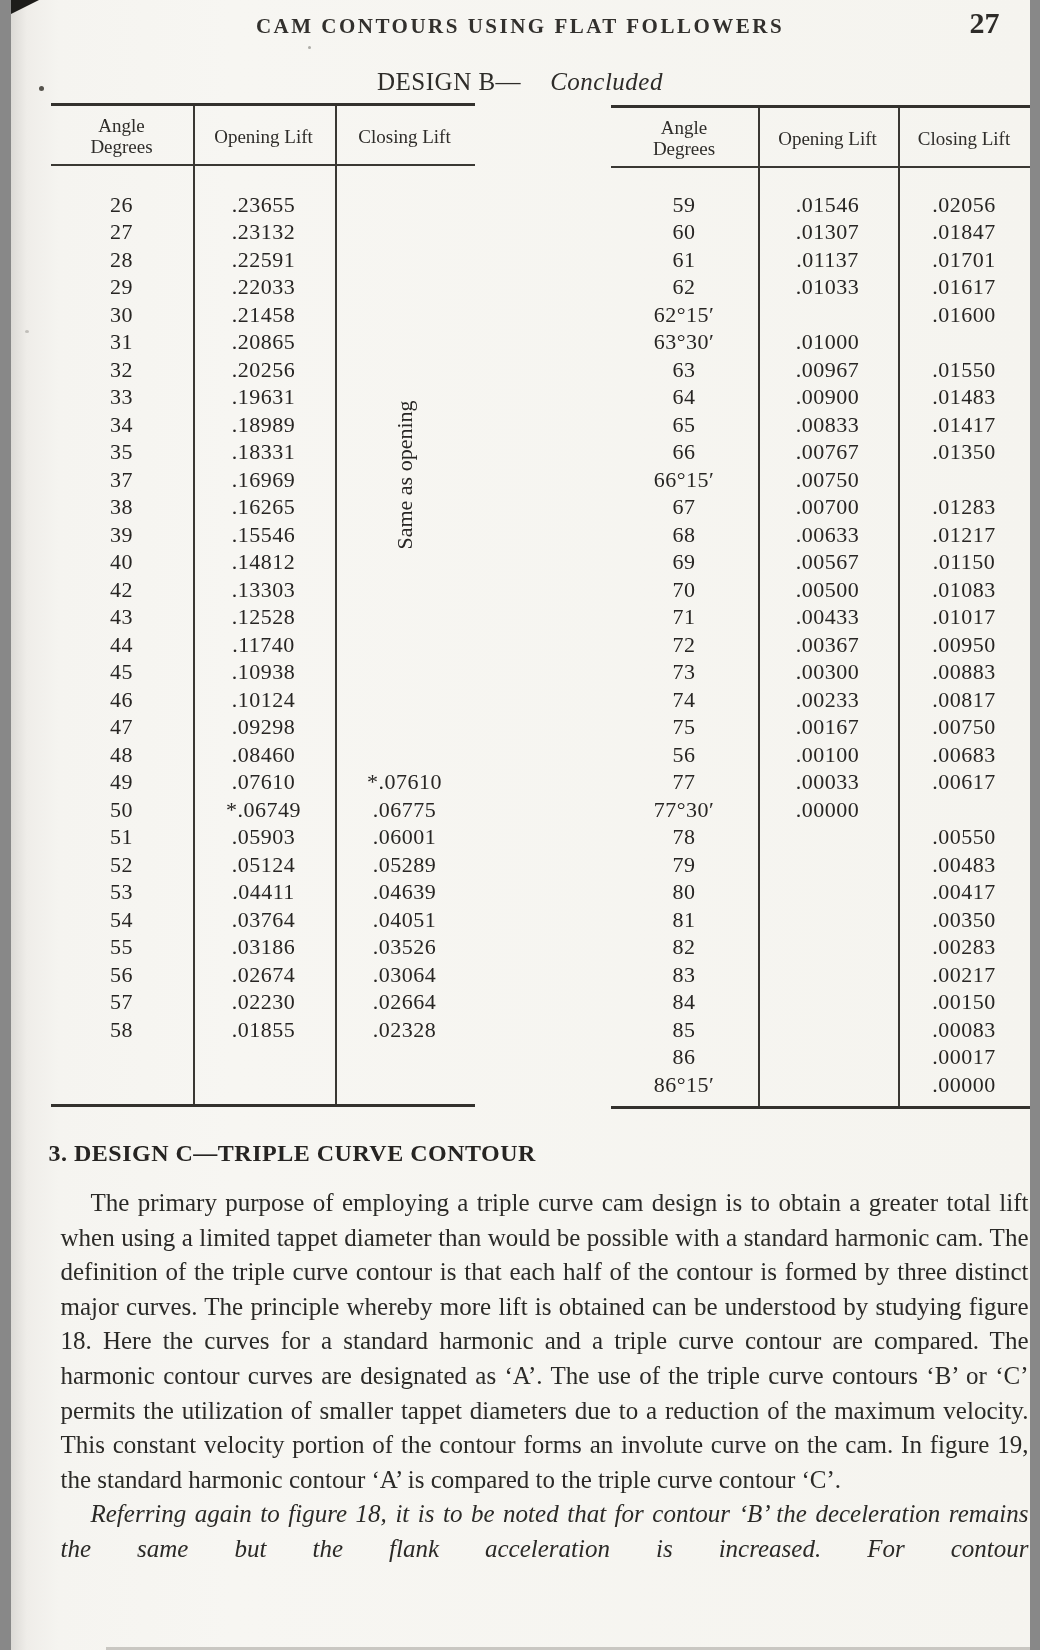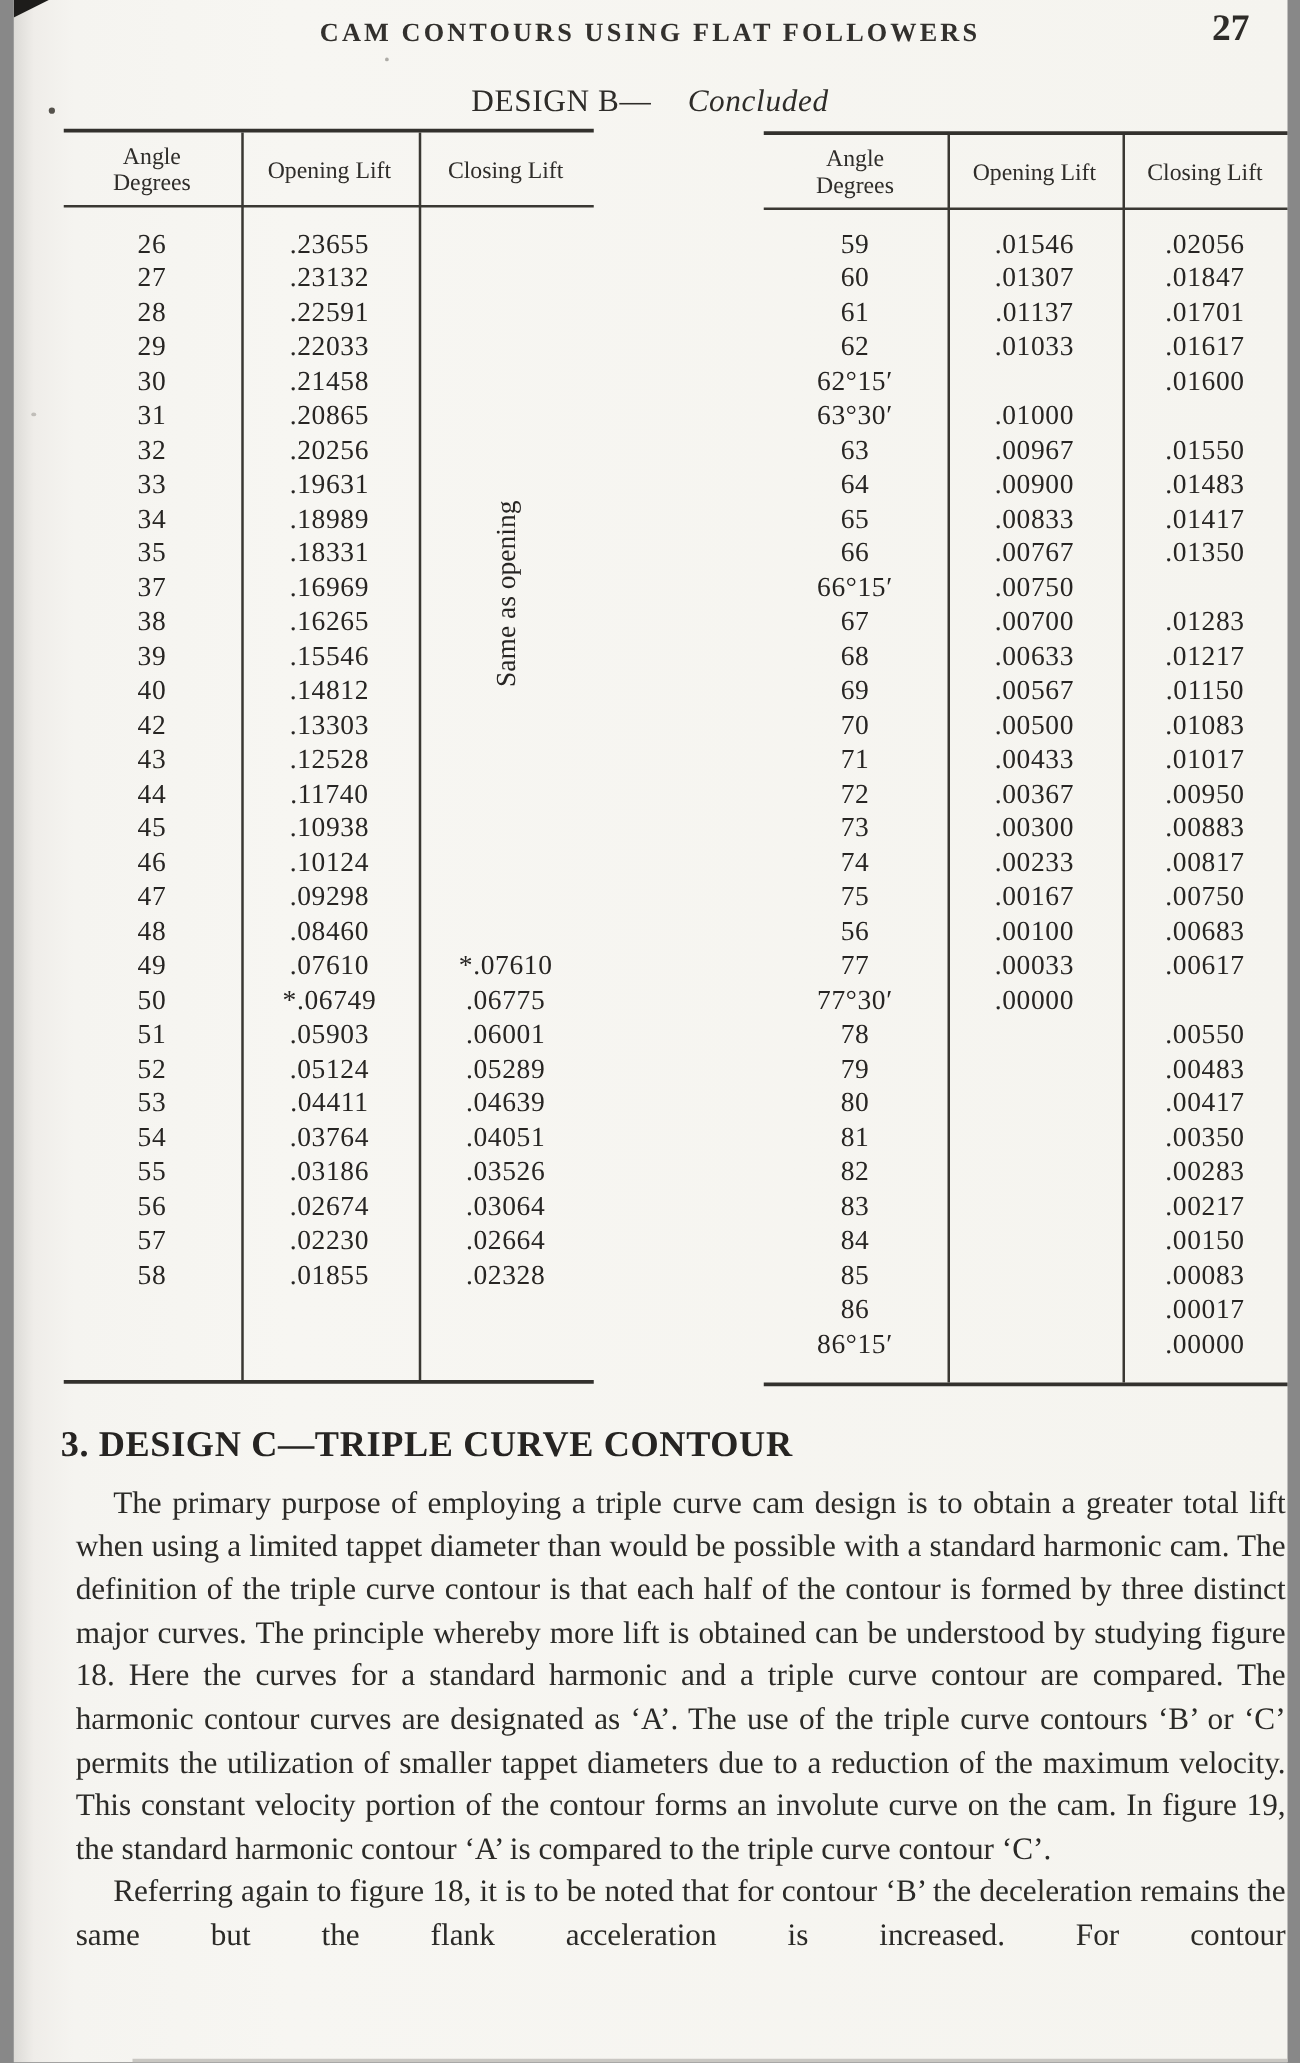--- a/index.html
+++ b/index.html
@@ -36,41 +36,41 @@
   .rule.top{top:0;height:3px;}
   .rule.sub{top:61px;height:2px;background:#3a3833;}
   .rule.bottom{top:1001px;height:3px;}
   .vdiv{position:absolute;top:3px;width:2px;height:998px;background:#3a3833;}
   .left .d1{left:142px;}  .left .d2{left:284px;}
   .right .d1{left:147px;} .right .d2{left:287px;}
 
   .thead{position:absolute;top:6px;left:0;right:0;height:54px;display:flex;}
   .hcell{display:flex;flex-direction:column;justify-content:center;align-items:center;
     font-size:19px;line-height:21px;color:#2f2d2a;box-sizing:border-box;}
-  .rows{position:absolute;left:0;right:0;}
+  .rows{position:absolute;left:0;right:0;margin-top:10px;}
   .left .rows{top:78px;}
   .right .rows{top:76px;}
   .trow{display:flex;height:27.5px;align-items:center;}
   .tcell{text-align:center;font-size:22px;letter-spacing:.5px;box-sizing:border-box;color:#272523;}
   .left .hcell:nth-child(1),.left .tcell:nth-child(1){width:142px;}
   .left .hcell:nth-child(2),.left .tcell:nth-child(2){width:142px;}
   .left .hcell:nth-child(3),.left .tcell:nth-child(3){width:140px;}
   .right .hcell:nth-child(1),.right .tcell:nth-child(1){width:147px;}
   .right .hcell:nth-child(2),.right .tcell:nth-child(2){width:140px;}
   .right .hcell:nth-child(3),.right .tcell:nth-child(3){width:133px;}
 
   .rotnote{position:absolute;left:354px;top:372px;white-space:nowrap;
     transform:translate(-50%,-50%) rotate(-90deg);font-size:22px;color:#272523;}
 
   .section-heading{position:absolute;top:1140px;left:38px;margin:0;
-    font-size:29px;font-weight:700;letter-spacing:.5px;color:#262422;}
+    font-size:24px;font-weight:700;letter-spacing:.5px;color:#262422;}
   .bodytext{position:absolute;top:1186px;left:50px;width:968px;
     font-size:25px;line-height:34.6px;text-align:justify;color:#2b2a27;}
   .bodytext p{margin:0;text-indent:30px;}
-  .bodytext p.lastline-justify{text-align-last:justify;}
+  .bodytext p.lastline-justify{text-align-last:justify;font-style:italic;}
 </style>
 </head>
 <body>
 
 <div class="page">
 
   <div class="corner-tear"></div>
   <div class="speck s1"></div>
   <div class="speck s2"></div>
   <div class="speck s3"></div>

